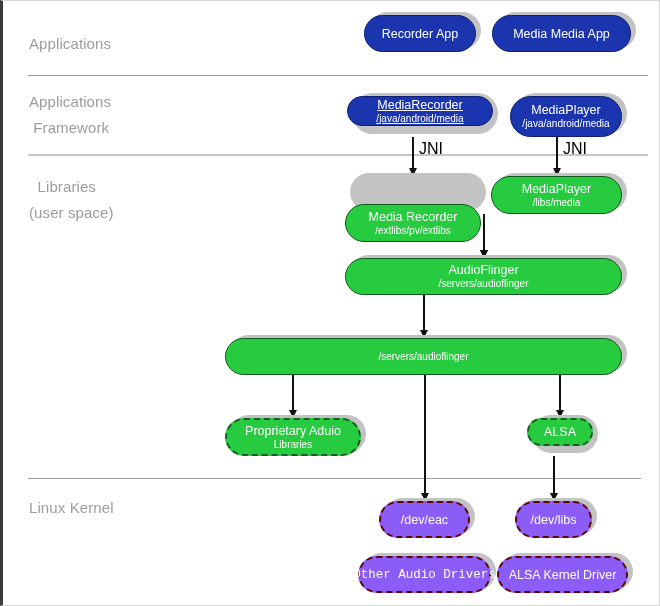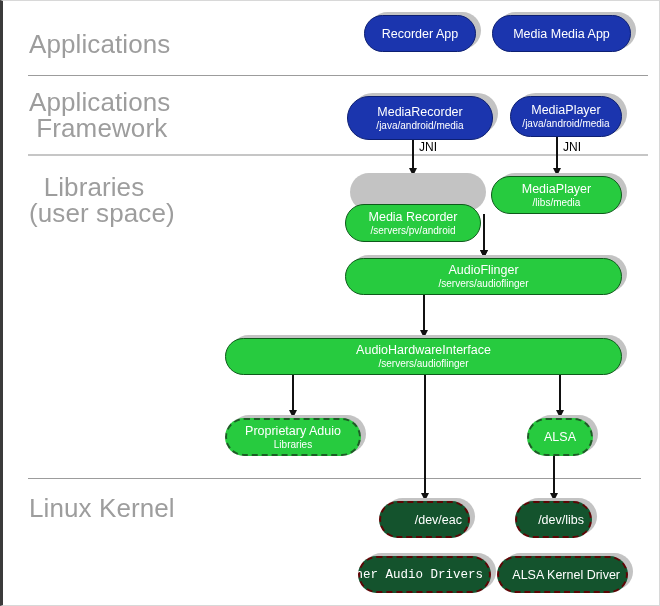--- a/index.html
+++ b/index.html
@@ -17,21 +17,21 @@
 
   
   .sep{position:absolute;background:#b9b9b9;}
   .sep.thin{height:1px;background:#9c9c9c;}
   .sep.thick{height:2px;background:#c6c6c6;}
 
   
   .layer-label{
     position:absolute;
     color:#9d9d9d;
-    font-size:26px;
+    font-size:15px;
     line-height:26px;
     white-space:pre;
     letter-spacing:0.1px;
   }
 
   
   .node{
     position:absolute;
     box-sizing:border-box;
     display:flex;
@@ -44,21 +44,21 @@
     z-index:5;
     padding:0 6px;
   }
   .node .t1{font-size:12.5px;line-height:14px;white-space:nowrap;}
   .node .t2{font-size:10px;line-height:12px;white-space:nowrap;margin-top:1px;}
   .node.single .t1{font-size:12.5px;}
 
   .node.blue{background:#1b35ae;border:1px solid #0d1f72;}
   .node.green{background:#27cb3f;border:1px solid #0e5a1b;}
   .node.green.dash{border:2px dashed #1d5c26;}
-  .node.red{background:#14532d;border:1px solid #6c0606;align-items:flex-end;}
+  .node.red{background:#8b5cf6;border:1px solid #6c0606;}
   .node.red.dash{border:2px dashed #5d0505;}
 
   
   .shadow{
     position:absolute;
     border-radius:999px;
     background:#c3c3c3;
     z-index:4;
   }
 
@@ -67,21 +67,21 @@
   .arrow{
     position:absolute;
     width:0;height:0;
     border-left:4.5px solid transparent;
     border-right:4.5px solid transparent;
     border-top:8px solid #111111;
     z-index:3;
   }
   .edge-label{
     position:absolute;
-    font-size:12px;
+    font-size:16px;
     color:#000000;
     z-index:6;
     white-space:nowrap;
   }
 </style>
 </head>
 <body>
 
 <div id="diagram">
   <div id="separators">
@@ -122,56 +122,55 @@
   <div id="nodes">
       <div class="shadow" style="left: 366px; top: 11px; width: 112px; height: 37px;"></div>
       <div class="node blue single" style="left: 361px; top: 14px; width: 112px; height: 37px;">
         <div class="t1">Recorder App</div>
       </div>
       <div class="shadow" style="left: 494px; top: 11px; width: 139px; height: 37px;"></div>
       <div class="node blue single" style="left: 489px; top: 14px; width: 139px; height: 37px;">
         <div class="t1">Media Media App</div>
       </div>
       <div class="shadow" style="left: 349px; top: 92px; width: 146px; height: 41px;"></div>
-      <div class="node blue" style="left: 344px; top: 95px; width: 146px; height: 44px;">
+      <div class="node blue" style="left: 344px; top: 95px; width: 146px; height: 30px; text-decoration: underline;">
         <div class="t1">MediaRecorder</div>
         <div class="t2">/java/android/media</div>
       </div>
       <div class="shadow" style="left: 512px; top: 92px; width: 112px; height: 41px;"></div>
       <div class="node blue" style="left: 507px; top: 95px; width: 112px; height: 41px;">
         <div class="t1">MediaPlayer</div>
         <div class="t2">/java/android/media</div>
       </div>
       <div class="shadow" style="left: 347px; top: 172px; width: 136px; height: 38px;"></div>
       <div class="node green" style="left: 342px; top: 175px; width: 136px; height: 38px; margin-top: 28px;">
         <div class="t1">Media Recorder</div>
-        <div class="t2">/servers/pv/android</div>
+        <div class="t2">/extlibs/pv/extlibs</div>
       </div>
       <div class="shadow" style="left: 493px; top: 172px; width: 131px; height: 38px;"></div>
       <div class="node green" style="left: 488px; top: 175px; width: 131px; height: 38px;">
         <div class="t1">MediaPlayer</div>
         <div class="t2">/libs/media</div>
       </div>
       <div class="shadow" style="left: 347px; top: 254px; width: 277px; height: 37px;"></div>
       <div class="node green" style="left: 342px; top: 257px; width: 277px; height: 37px;">
         <div class="t1">AudioFlinger</div>
         <div class="t2">/servers/audioflinger</div>
       </div>
       <div class="shadow" style="left: 227px; top: 334px; width: 397px; height: 37px;"></div>
       <div class="node green" style="left: 222px; top: 337px; width: 397px; height: 37px;">
-        <div class="t1">AudioHardwareInterface</div>
         <div class="t2">/servers/audioflinger</div>
       </div>
       <div class="shadow" style="left: 227px; top: 414px; width: 136px; height: 38px;"></div>
       <div class="node green dash" style="left: 222px; top: 417px; width: 136px; height: 38px;">
         <div class="t1">Proprietary Aduio</div>
         <div class="t2">Libraries</div>
       </div>
       <div class="shadow" style="left: 529px; top: 414px; width: 66px; height: 38px;"></div>
-      <div class="node green dash single" style="left: 524px; top: 417px; width: 66px; height: 38px;">
+      <div class="node green dash single" style="left: 524px; top: 417px; width: 66px; height: 28px;">
         <div class="t1">ALSA</div>
       </div>
       <div class="shadow" style="left: 381px; top: 497px; width: 91px; height: 37px;"></div>
       <div class="node red dash single" style="left: 376px; top: 500px; width: 91px; height: 37px;">
         <div class="t1">/dev/eac</div>
       </div>
       <div class="shadow" style="left: 517px; top: 497px; width: 77px; height: 37px;"></div>
       <div class="node red dash single" style="left: 512px; top: 500px; width: 77px; height: 37px;">
         <div class="t1">/dev/libs</div>
       </div>

